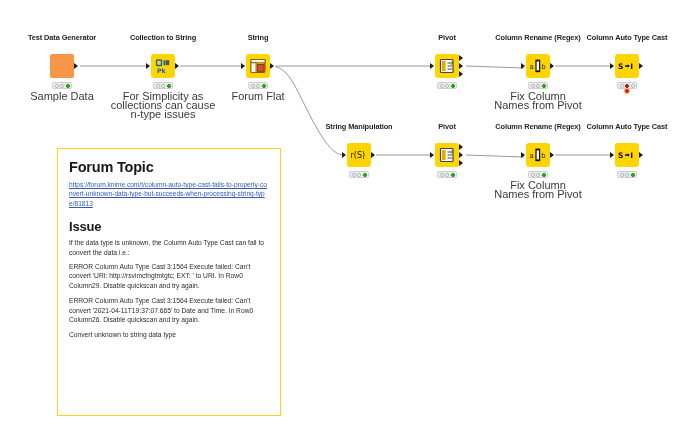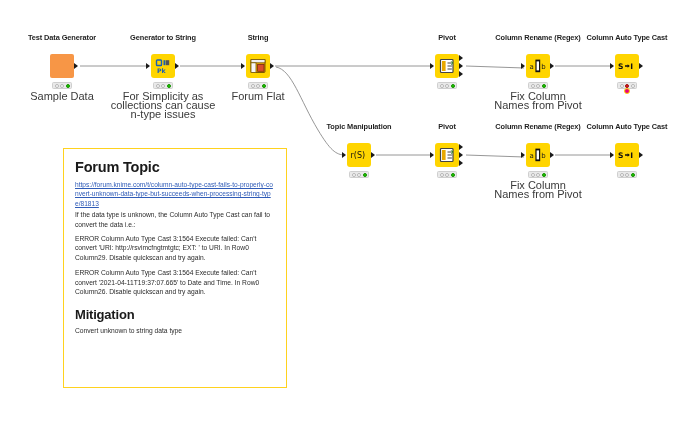--- a/index.html
+++ b/index.html
@@ -215,21 +215,21 @@
     <div class="port" style="left:12px;top:-3.3px"></div>
     <div class="status">
       <span class="lamp"></span>
       <span class="lamp"></span>
       <span class="lamp on-green"></span>
     </div>
     <div class="node-sub">Sample Data</div>
   </div>
 
   <div class="node" style="left:163px;top:66px">
-    <div class="node-title">Generator to String</div>
+    <div class="node-title">Collection to String</div>
     <div class="node-box">
       <svg width="18" height="18" viewBox="0 0 18 18">
         <rect x="2.5" y="3" width="5" height="5.5" rx="0.8" fill="none" stroke="#1a5fb4" stroke-width="1.4"></rect>
         <rect x="9.5" y="3.2" width="2" height="5" fill="#1a5fb4"></rect>
         <rect x="12" y="3.2" width="3.2" height="5" fill="#555"></rect>
         <text x="3" y="15.5" font-family="DejaVu Sans, sans-serif" font-size="6.2" font-weight="bold" fill="#1a5fb4">Pk</text>
       </svg>
     </div>
     <div class="port" style="left:-16.6px;top:-3.3px"></div>
     <div class="port" style="left:12px;top:-3.3px"></div>
@@ -321,21 +321,21 @@
     <div class="status">
       <span class="lamp"></span>
       <span class="lamp on-red"></span>
       <span class="lamp"></span>
     </div>
     <div class="err-badge"></div>
     <div class="node-sub"></div>
   </div>
 
   <div class="node" style="left:359px;top:155px">
-    <div class="node-title">Topic Manipulation</div>
+    <div class="node-title">String Manipulation</div>
     <div class="node-box">
       <svg width="20" height="18" viewBox="0 0 20 18">
         <text x="1.5" y="12.4" font-family="DejaVu Sans, sans-serif" font-size="8" fill="#111">r(S)</text>
       </svg>
     </div>
     <div class="port" style="left:-16.6px;top:-3.3px"></div>
     <div class="port" style="left:12px;top:-3.3px"></div>
     <div class="status">
       <span class="lamp"></span>
       <span class="lamp"></span>
@@ -400,23 +400,23 @@
     <div class="port" style="left:-16.6px;top:-3.3px"></div>
     <div class="port" style="left:12px;top:-3.3px"></div>
     <div class="status">
       <span class="lamp"></span>
       <span class="lamp"></span>
       <span class="lamp on-green"></span>
     </div>
     <div class="node-sub"></div>
   </div>
 
-  <div id="annotation" style="left:63px;top:148px;width:224px;height:240px">
+  <div id="annotation" style="left:57px;top:148px;width:224px;height:268px">
     <h2>Forum Topic</h2>
     <span class="link">https://forum.knime.com/t/column-auto-type-cast-fails-to-properly-convert-unknown-data-type-but-succeeds-when-processing-string-type/81813</span>
+    <h3>Issue</h3>
     <p>If the data type is unknown, the Column Auto Type Cast can fail to convert the data i.e.:</p>
     <p class="err">ERROR Column Auto Type Cast 3:1564 Execute failed: Can't convert 'URI: http://rsvimcfngtmtgtc; EXT: ' to URI. In Row0 Column29. Disable quickscan and try again.</p>
     <p class="err">ERROR Column Auto Type Cast 3:1564 Execute failed: Can't convert '2021-04-11T19:37:07.665' to Date and Time. In Row0 Column26. Disable quickscan and try again.</p>
-    <h3>Mitigation</h3>
     <p>Convert unknown to string data type</p>
   </div>
 
 </div>
 
 </body></html>

